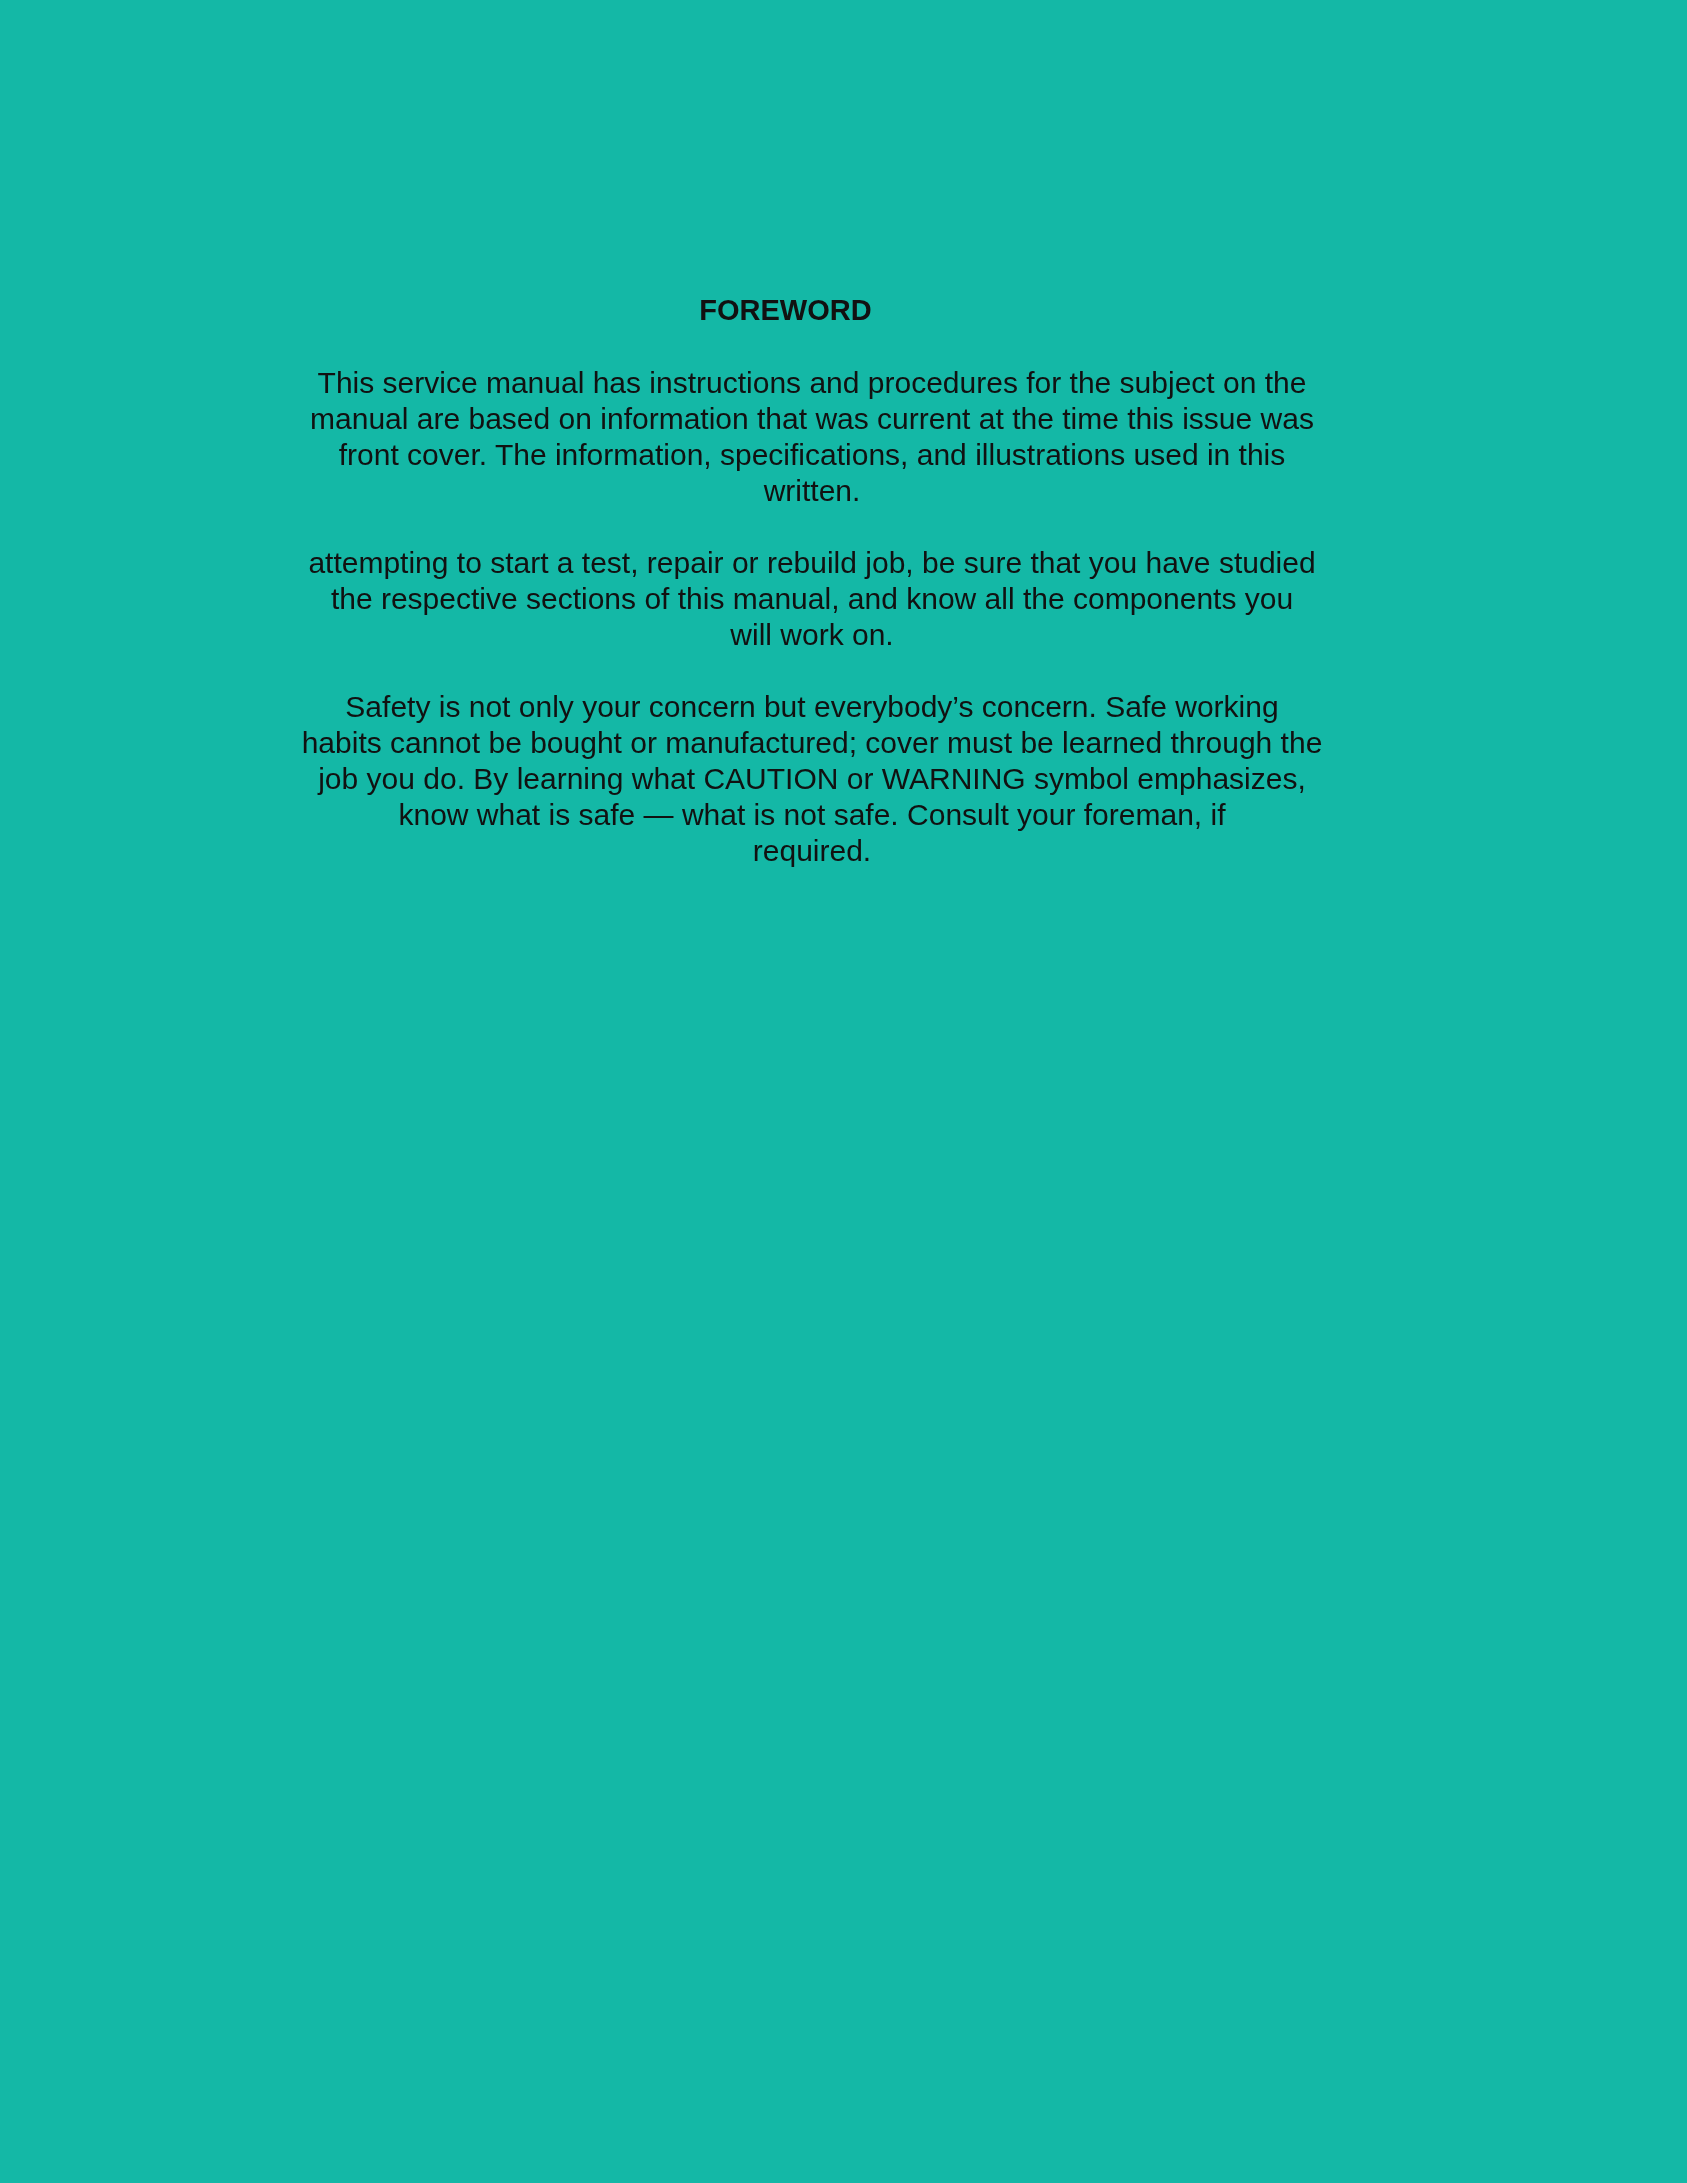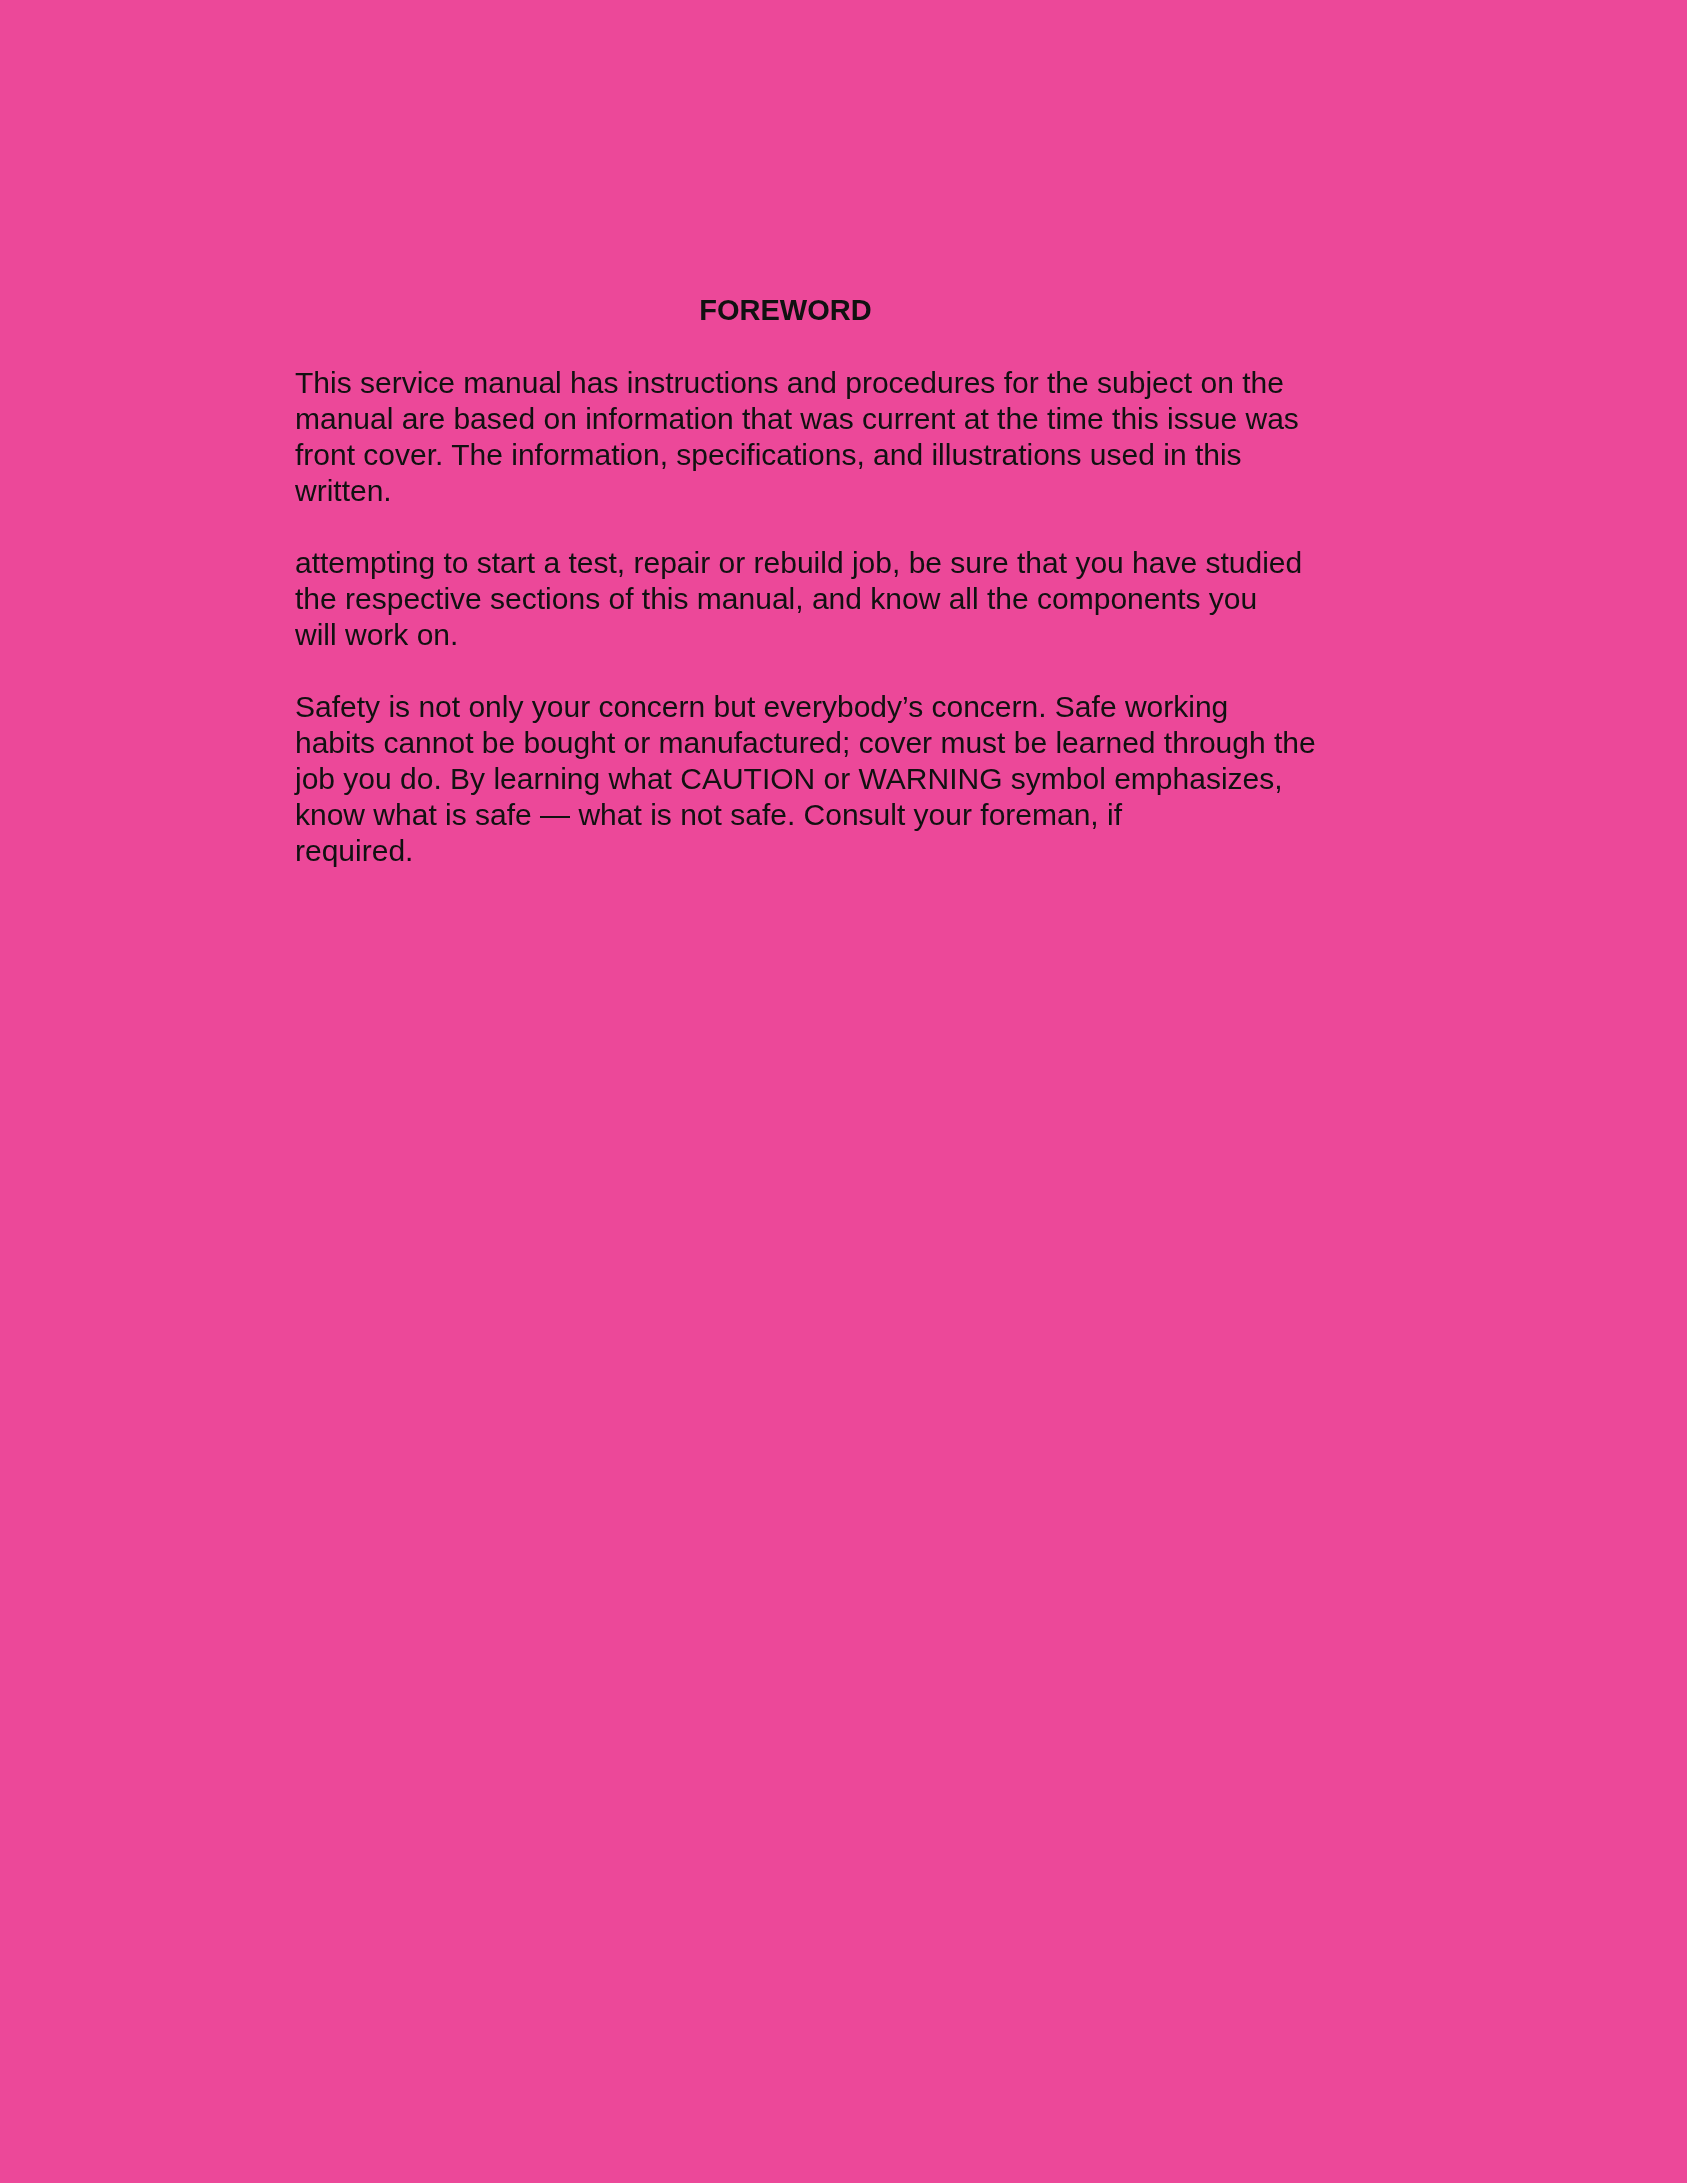--- a/index.html
+++ b/index.html
@@ -14,21 +14,21 @@
       overflow: hidden;
       font-family: "Liberation Sans", sans-serif;
       color: #111111;
     }
     .page {
       position: absolute;
       left: 0;
       top: 0;
       width: 1687px;
       height: 2183px;
-      background: #ec4899;
+      background: #14b8a6;
     }
     .title {
       position: absolute;
       left: 0;
       width: 1571px;
       top: 292px;
       text-align: center;
       font-weight: bold;
       font-size: 29px;
       line-height: 36px;
@@ -41,20 +41,21 @@
       width: 1034px;
       font-size: 30px;
       line-height: 36px;
     }
     .para {
       margin: 0 0 36px 0;
     }
     .line {
       display: block;
       white-space: nowrap;
+      text-align: center;
     }
   </style>
 </head>
 <body>
 
 <div class="page">
   <h1 class="title" style="margin:0;">FOREWORD</h1>
 
   <div class="body-text">
     <p class="para">

